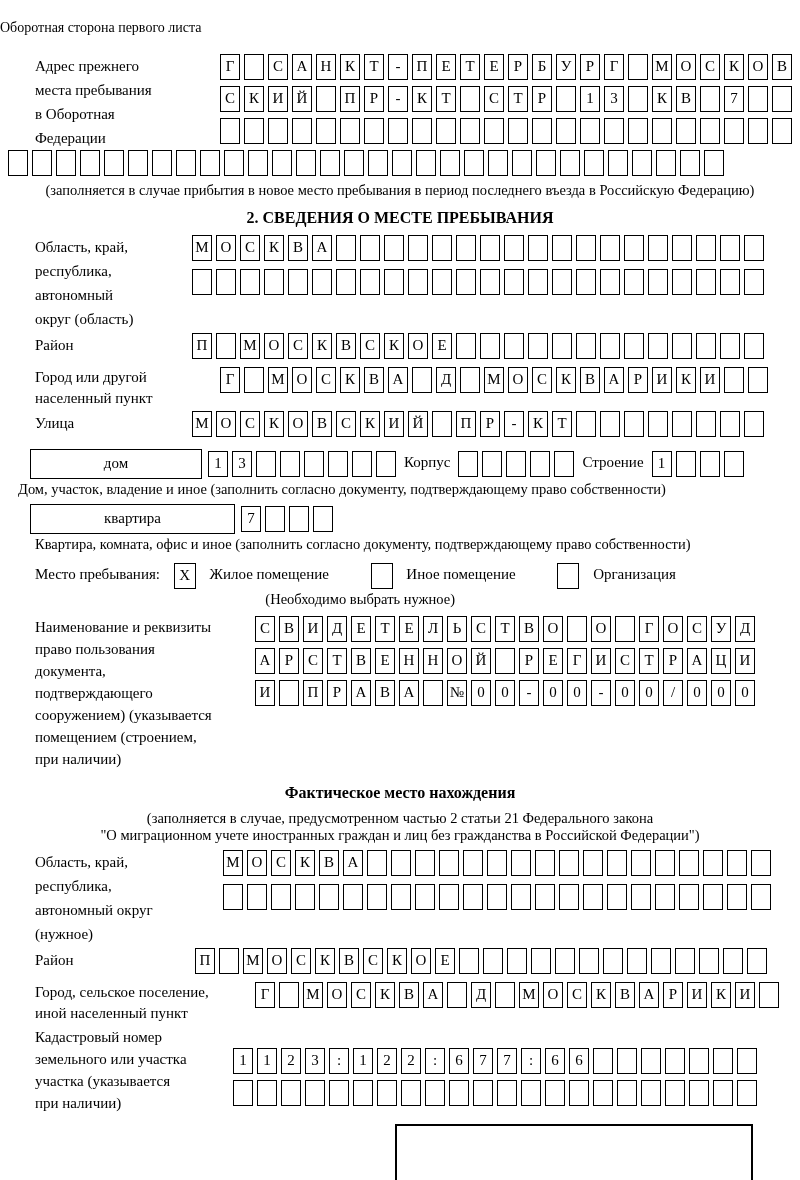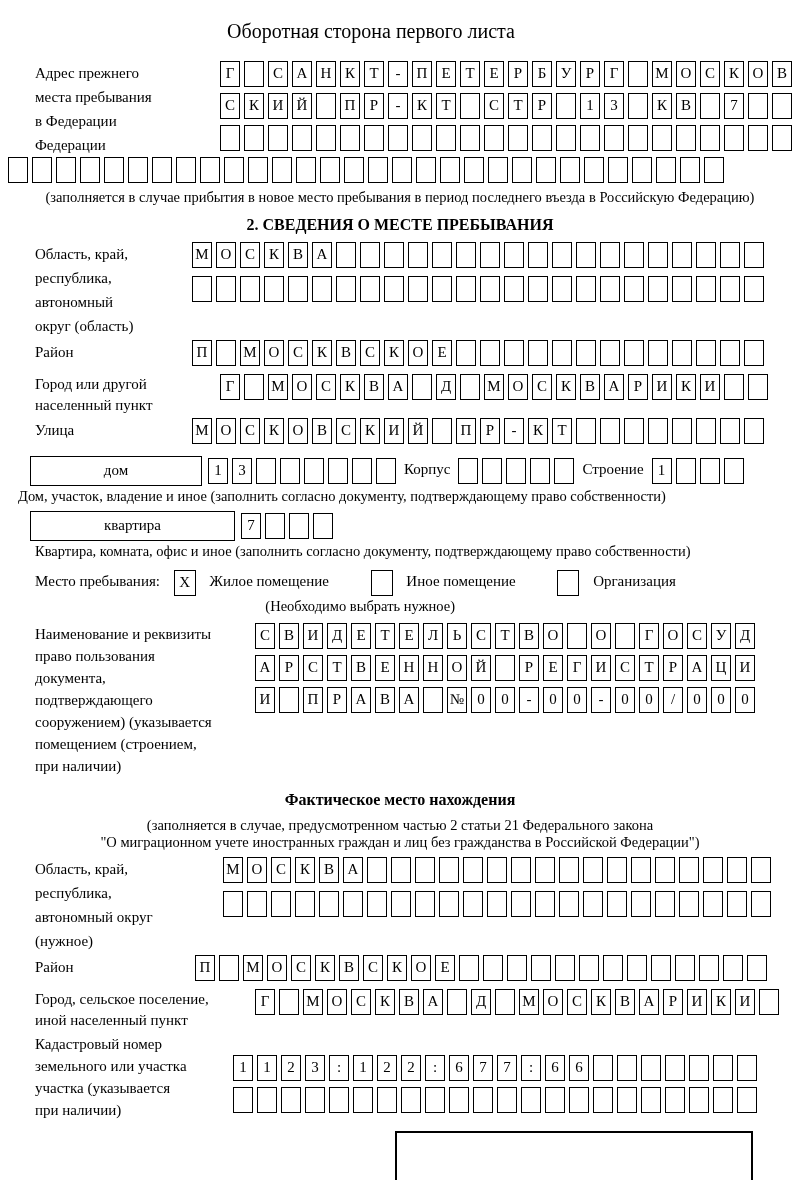--- a/index.html
+++ b/index.html
@@ -1,21 +1,21 @@
 <!DOCTYPE html>
 <html><head>
 <meta charset="utf-8">
 <style>
   html,body{margin:0;padding:0;background:#fff;}
   .page{
     width:800px;height:1180px;box-sizing:border-box;
     font-family:"Liberation Serif", serif;color:#000;background:#fff;
     position:relative;overflow:hidden;
   }
-  .hdr-note{text-align:center;padding:20px 58px 0 0;font-size:20px;}
+  .hdr-note{text-align:left;padding:20px 58px 0 0;font-size:14px;}
   .lbl{font-size:15px;line-height:24px;}
   .lbl-line{display:block;}
   .note{font-size:14.5px;}
   .note-center{text-align:center;}
   .flexblock{display:flex;align-items:flex-start;gap:40px;}
   .lblcol{flex:0 0 auto;box-sizing:border-box;padding-left:35px;}
   .cellrow{display:flex;gap:4px;margin-bottom:6px;}
   .cell{
     flex:0 0 auto;width:20px;height:26px;box-sizing:border-box;
     border:1.5px solid #000;text-align:center;font-size:15px;line-height:23px;
@@ -44,21 +44,21 @@
 <body>
 
 <div class="page">
 
   <div class="hdr-note">Оборотная сторона первого листа</div>
 
   <div class="flexblock" style="margin-top:18px;">
     <div class="lblcol lbl" style="flex-basis:180px;">
       <span class="lbl-line">Адрес прежнего</span>
       <span class="lbl-line">места пребывания</span>
-      <span class="lbl-line">в Федерации</span>
+      <span class="lbl-line">в Оборотная</span>
       <span class="lbl-line">Федерации</span>
     </div>
     <div>
       <div class="cellrow">
           <span class="cell">Г</span>
           <span class="cell"></span>
           <span class="cell">С</span>
           <span class="cell">А</span>
           <span class="cell">Н</span>
           <span class="cell">К</span>

